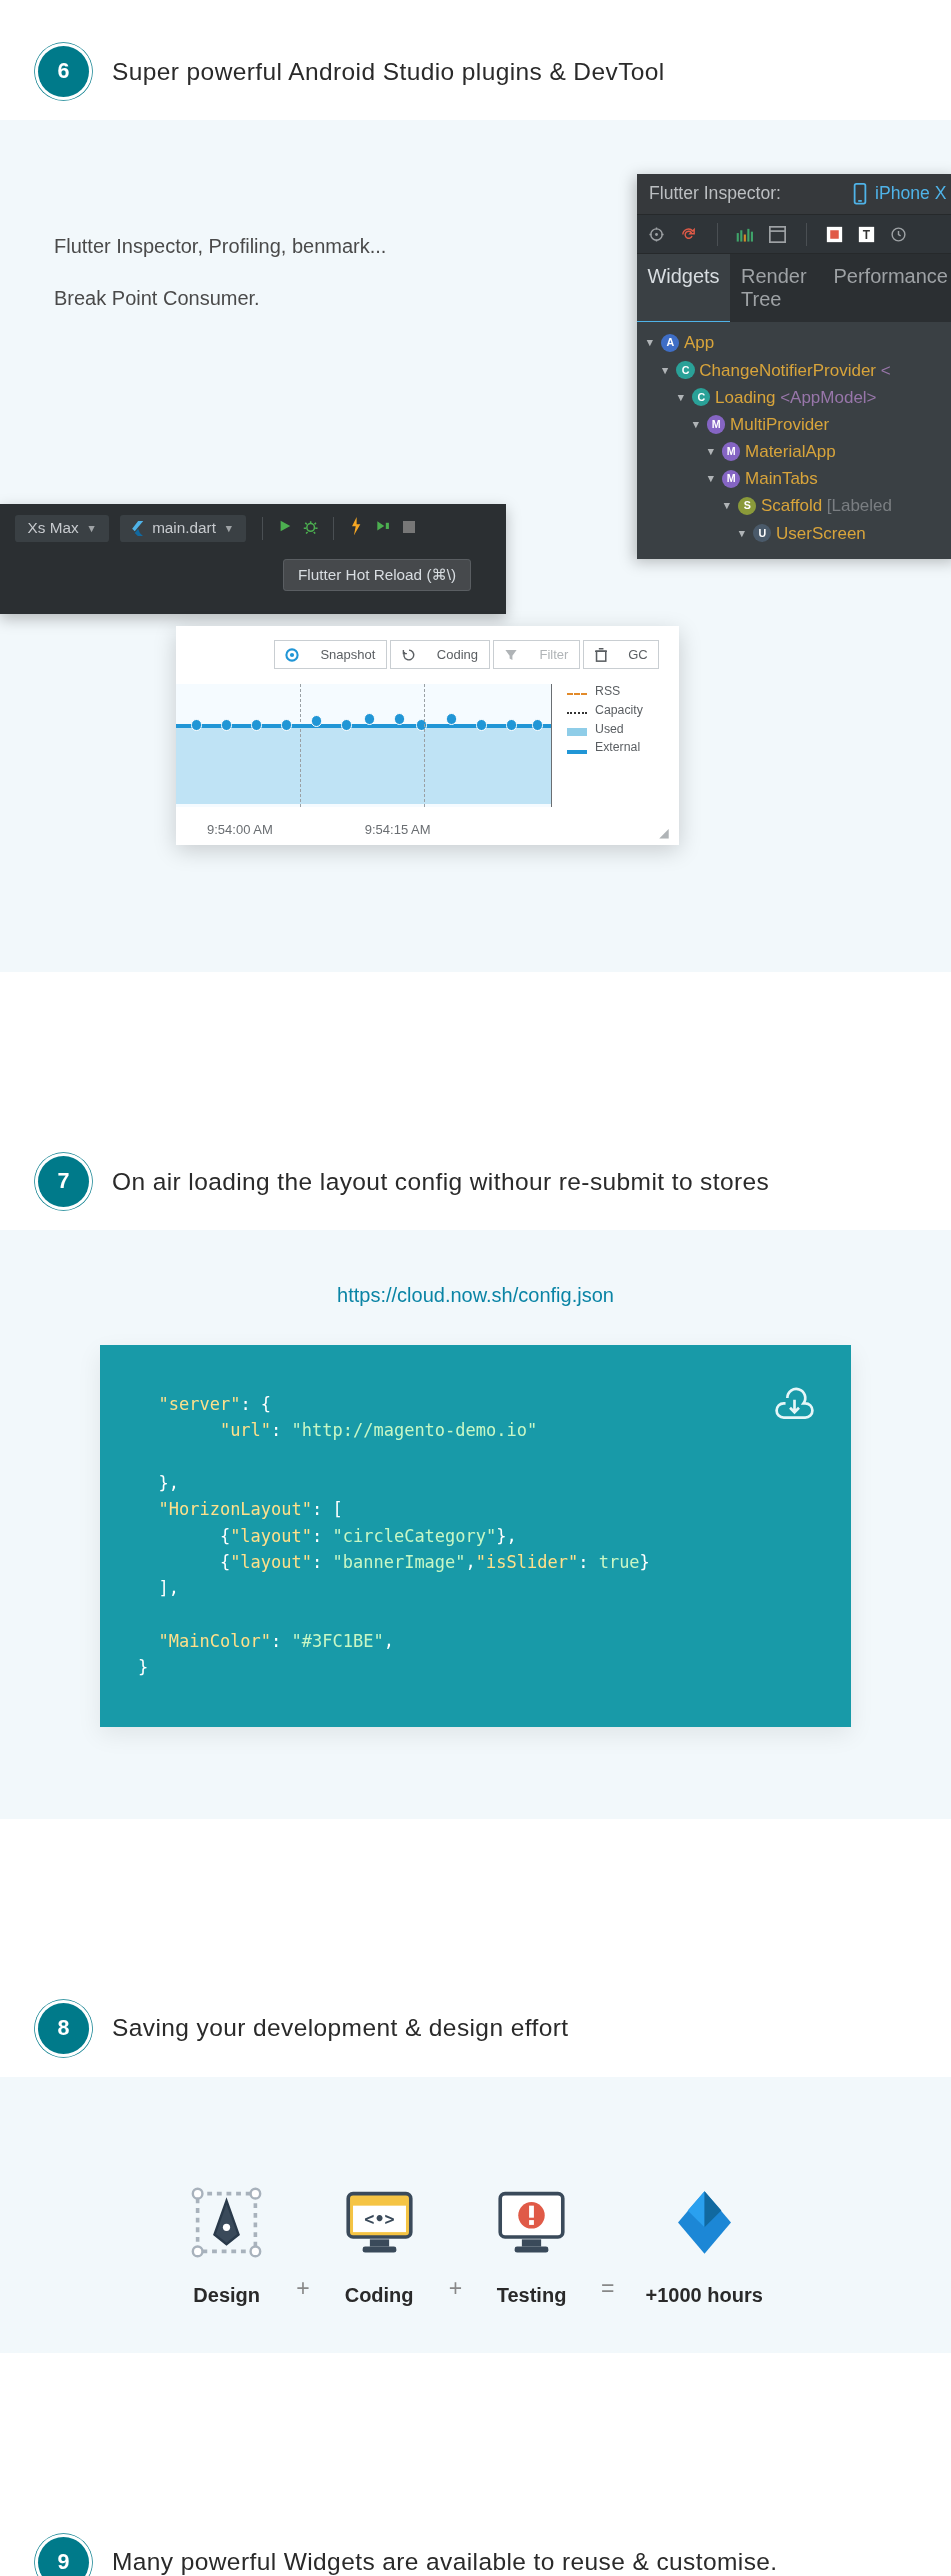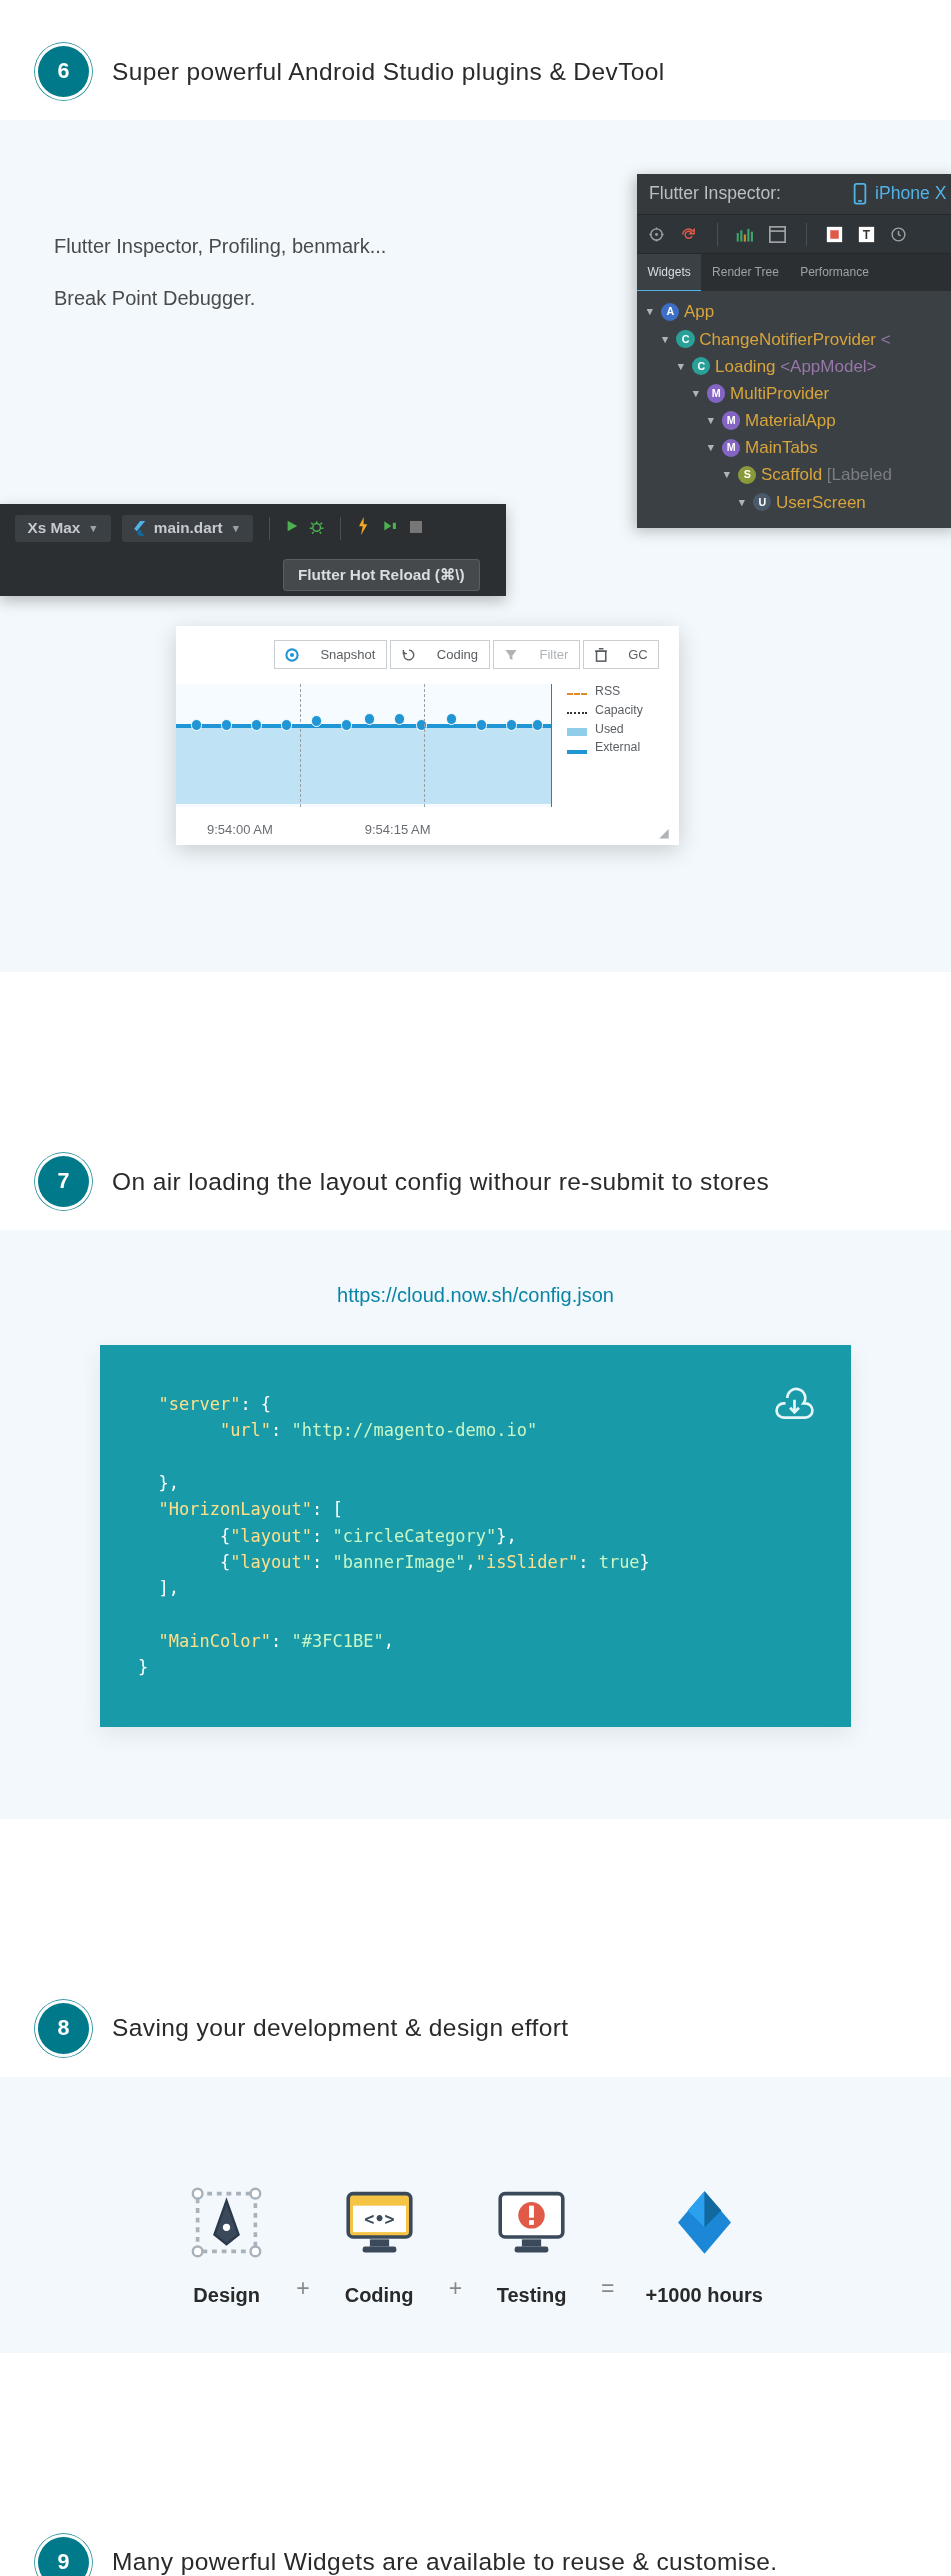--- a/index.html
+++ b/index.html
@@ -66,44 +66,44 @@
     padding:9.2px 12.3px;font-size:17.6px;background:#36393c;
   }
   .insp-device-wrap{display:flex;align-items:center;gap:7.7px;color:#4fb3e8;}
   .insp-device-wrap svg{fill:#4fb3e8;}
   .insp-toolbar{
     display:flex;align-items:center;gap:14px;
     padding:7.7px 10.7px;border-top:0.8px solid #26292b;border-bottom:0.8px solid #26292b;
   }
   .insp-toolbar .tb-icon{width:18.4px;height:18.4px;display:flex;align-items:center;justify-content:center;}
   .insp-tabs{display:flex;background:#2b2f32;}
-  .insp-tab{padding:10.7px 10.7px;font-size:12px;color:#9ea2a5;}
+  .insp-tab{padding:10.7px 10.7px;font-size:20px;color:#9ea2a5;}
   .insp-tab.active{background:#3a4044;color:#d8dde1;border-bottom:1.5px solid #4fb3e8;}
   .insp-tree{background:#3a4044;padding:7.7px 0 12.3px 7.7px;font-size:17px;line-height:1.6;}
   .tree-row{display:flex;align-items:center;gap:4.6px;white-space:nowrap;}
   .tri{color:#b0b4b7;font-size:10.7px;margin-right:1.5px;}
   .node-badge{
     width:18.4px;height:18.4px;border-radius:50%;color:#fff;
     font-size:10.7px;font-weight:700;display:flex;align-items:center;justify-content:center;
     flex-shrink:0;
   }
   .nb-blue{background:#3f6ec6;} .nb-teal{background:#2aa198;}
   .nb-purple{background:#8565c4;} .nb-olive{background:#8a9a3a;}
   .nb-dark{background:#4a5a6a;}
   .node-name{color:#d8a43b;}
   .node-angle{color:#9876aa;}
   .node-dim{color:#7a7e82;}
 
   
   .hotbar{
-    position:absolute;left:0;top:384px;width:506px;height:92px;
+    position:absolute;left:0;top:384px;width:506px;height:110px;
     background:#2b2f32;box-shadow:0 4.6px 14px rgba(0,0,0,0.25);
     color:var(--panel-text);font-size:15.3px;
     display:flex;flex-direction:column;justify-content:flex-start;
-    padding:10.7px 15.3px 7.7px 15.3px;box-sizing:border-box;font-weight:bold;
+    padding:10.7px 15.3px 7.7px 15.3px;box-sizing:border-box;
   }
   .hb-top{display:flex;align-items:center;gap:10.7px;}
   .hb-pill{
     display:flex;align-items:center;gap:7.7px;background:#3a4044;
     padding:4.6px 12.3px;border-radius:3.1px;font-size:15.3px;color:#c7cace;
   }
   .hb-chev{color:#9ea2a5;font-size:10.7px;}
   .hb-div{width:0.8px;height:23px;background:#4a4f53;margin:0 4.6px;}
   .hb-tooltip{
     position:absolute;left:261px;top:55px;
@@ -167,21 +167,21 @@
 <body>
 
 <div class="section">
   <div class="section-header">
     <div class="num-badge">6</div>
     <div class="section-title">Super powerful Android Studio plugins &amp; DevTool</div>
   </div>
   <div class="s6-body">
     <div class="s6-bullets">
       <div>Flutter Inspector, Profiling, benmark...</div>
-      <div>Break Point Debugger.</div>
+      <div>Break Point Consumer.</div>
     </div>
 
     <div class="inspector">
       <div class="insp-title">
         <span>Flutter Inspector:</span>
         <span class="insp-device-wrap">
           <svg width="14" height="21.5" viewBox="0 0 14 24">
               <rect x="1" y="1" width="12" height="22" rx="2" fill="none" stroke="#4fb3e8" stroke-width="2"></rect>
               <rect x="5" y="19" width="4" height="2" fill="#4fb3e8"></rect>
             </svg>

